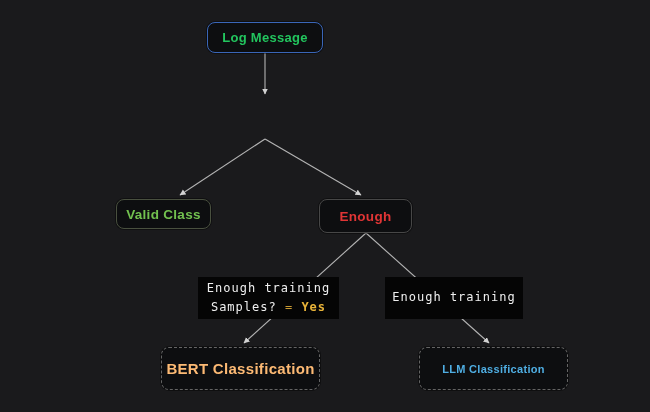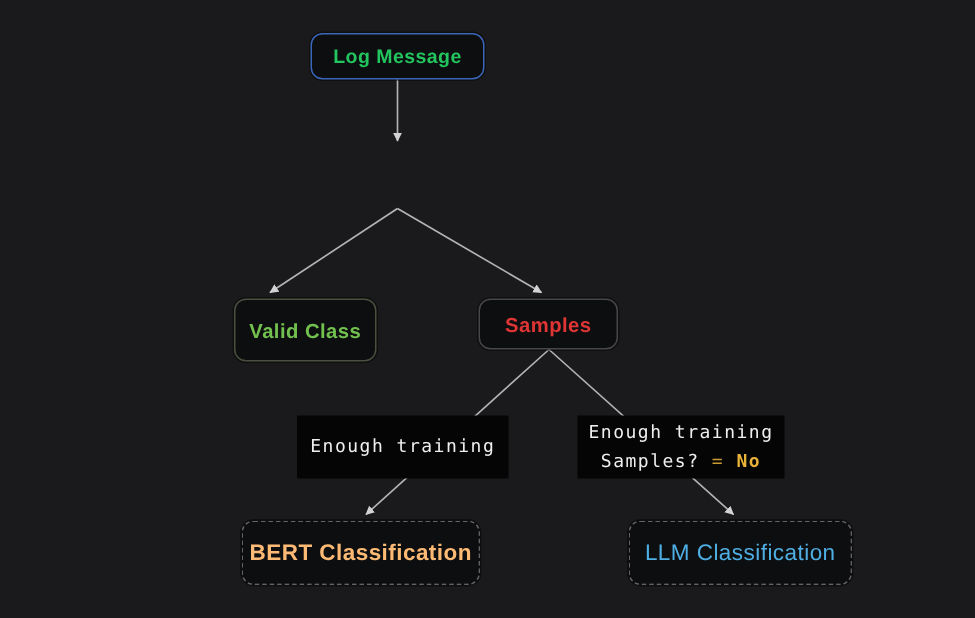--- a/index.html
+++ b/index.html
@@ -25,38 +25,38 @@
     left:207px;top:22px;width:116px;height:31px;
     border:1px solid #3a66b8;
     color:#22c55e;font-size:13px;font-weight:700;
   }
   .node-regex{
     left:173px;top:99px;width:184px;height:40px;
     border:1.5px dashed #646464;
     color:#4faee3;font-size:15px;font-weight:600;
   }
   .node-valid{
-    left:116px;top:199px;width:95px;height:42px;
+    left:116px;top:199px;width:95px;height:30px;
     border:1px solid #49503f;
-    color:#72c14f;font-size:13.5px;font-weight:600;margin-left:40px;
+    color:#72c14f;font-size:13.5px;font-weight:600;
   }
   .node-unknown{
     left:319px;top:199px;width:93px;height:34px;
     border:1px solid #474747;
     color:#e03535;font-size:13.5px;font-weight:600;
   }
   .node-bert{
     left:161px;top:347px;width:159px;height:43px;
     border:1.5px dashed #646464;
     color:#fdba74;font-size:15px;font-weight:600;
   }
   .node-llm{
     left:419px;top:347px;width:149px;height:43px;
     border:1.5px dashed #646464;
-    color:#4faee3;font-size:15px;font-weight:400;
+    color:#4faee3;font-size:11px;font-weight:700;
   }
   .edge-label{
     position:absolute;z-index:3;
     background:#050505;
     color:#efefef;
     font-family:"DejaVu Sans Mono","Liberation Mono",monospace;
     font-size:12px;line-height:1.6;
     text-align:center;
     display:flex;flex-direction:column;align-items:center;justify-content:center;
     white-space:pre;
@@ -88,30 +88,30 @@
   <div class="node node-log">
     <span>Log Message</span>
   </div>
 
 
   <div class="node node-valid">
     <span>Valid Class</span>
   </div>
 
   <div class="node node-unknown">
-    <span>Samples</span>
+    <span>Enough</span>
   </div>
 
   <div class="edge-label label-yes">
     <span>Enough training</span>
+    <span><span>Samples? </span><span class="eq">= </span><span class="answer">Yes</span></span>
   </div>
 
   <div class="edge-label label-no">
     <span>Enough training</span>
-    <span><span>Samples? </span><span class="eq">= </span><span class="answer">No</span></span>
   </div>
 
   <div class="node node-bert">
     <span>BERT Classification</span>
   </div>
 
   <div class="node node-llm">
     <span>LLM Classification</span>
   </div>
 

